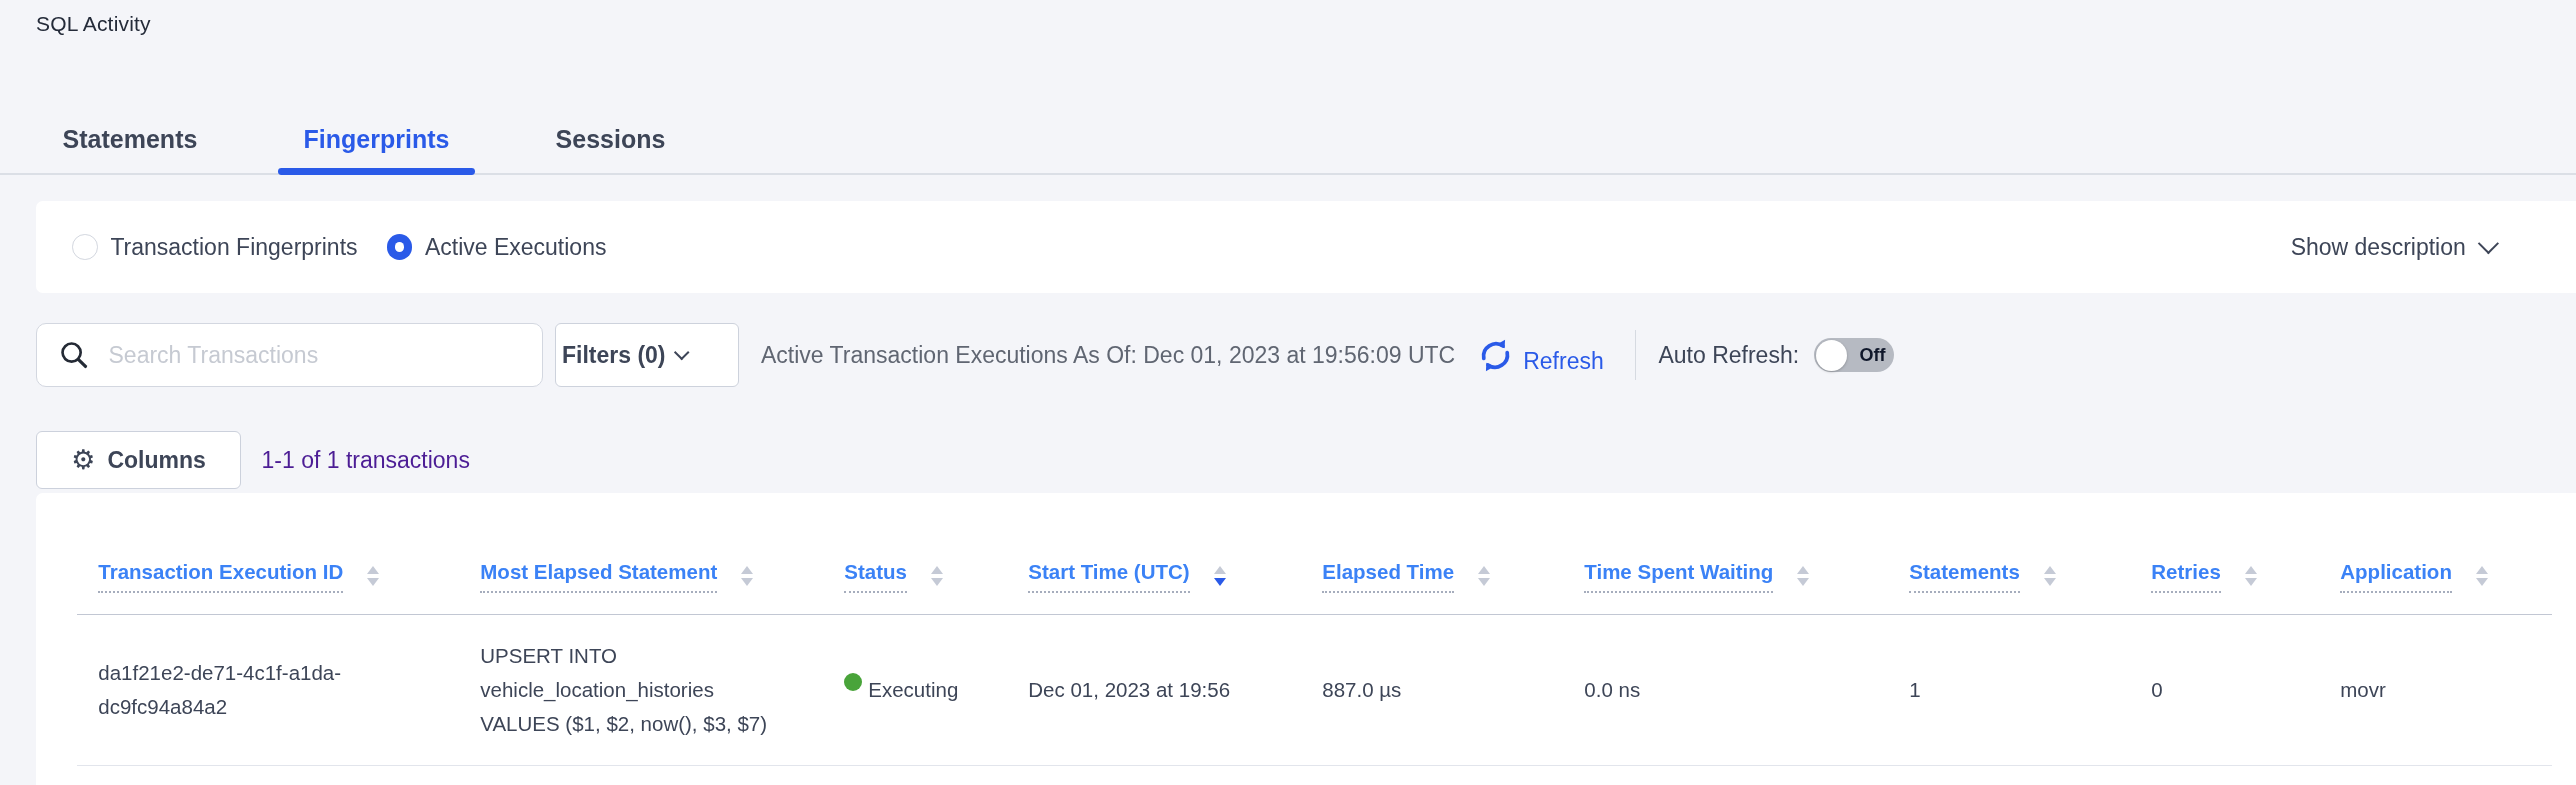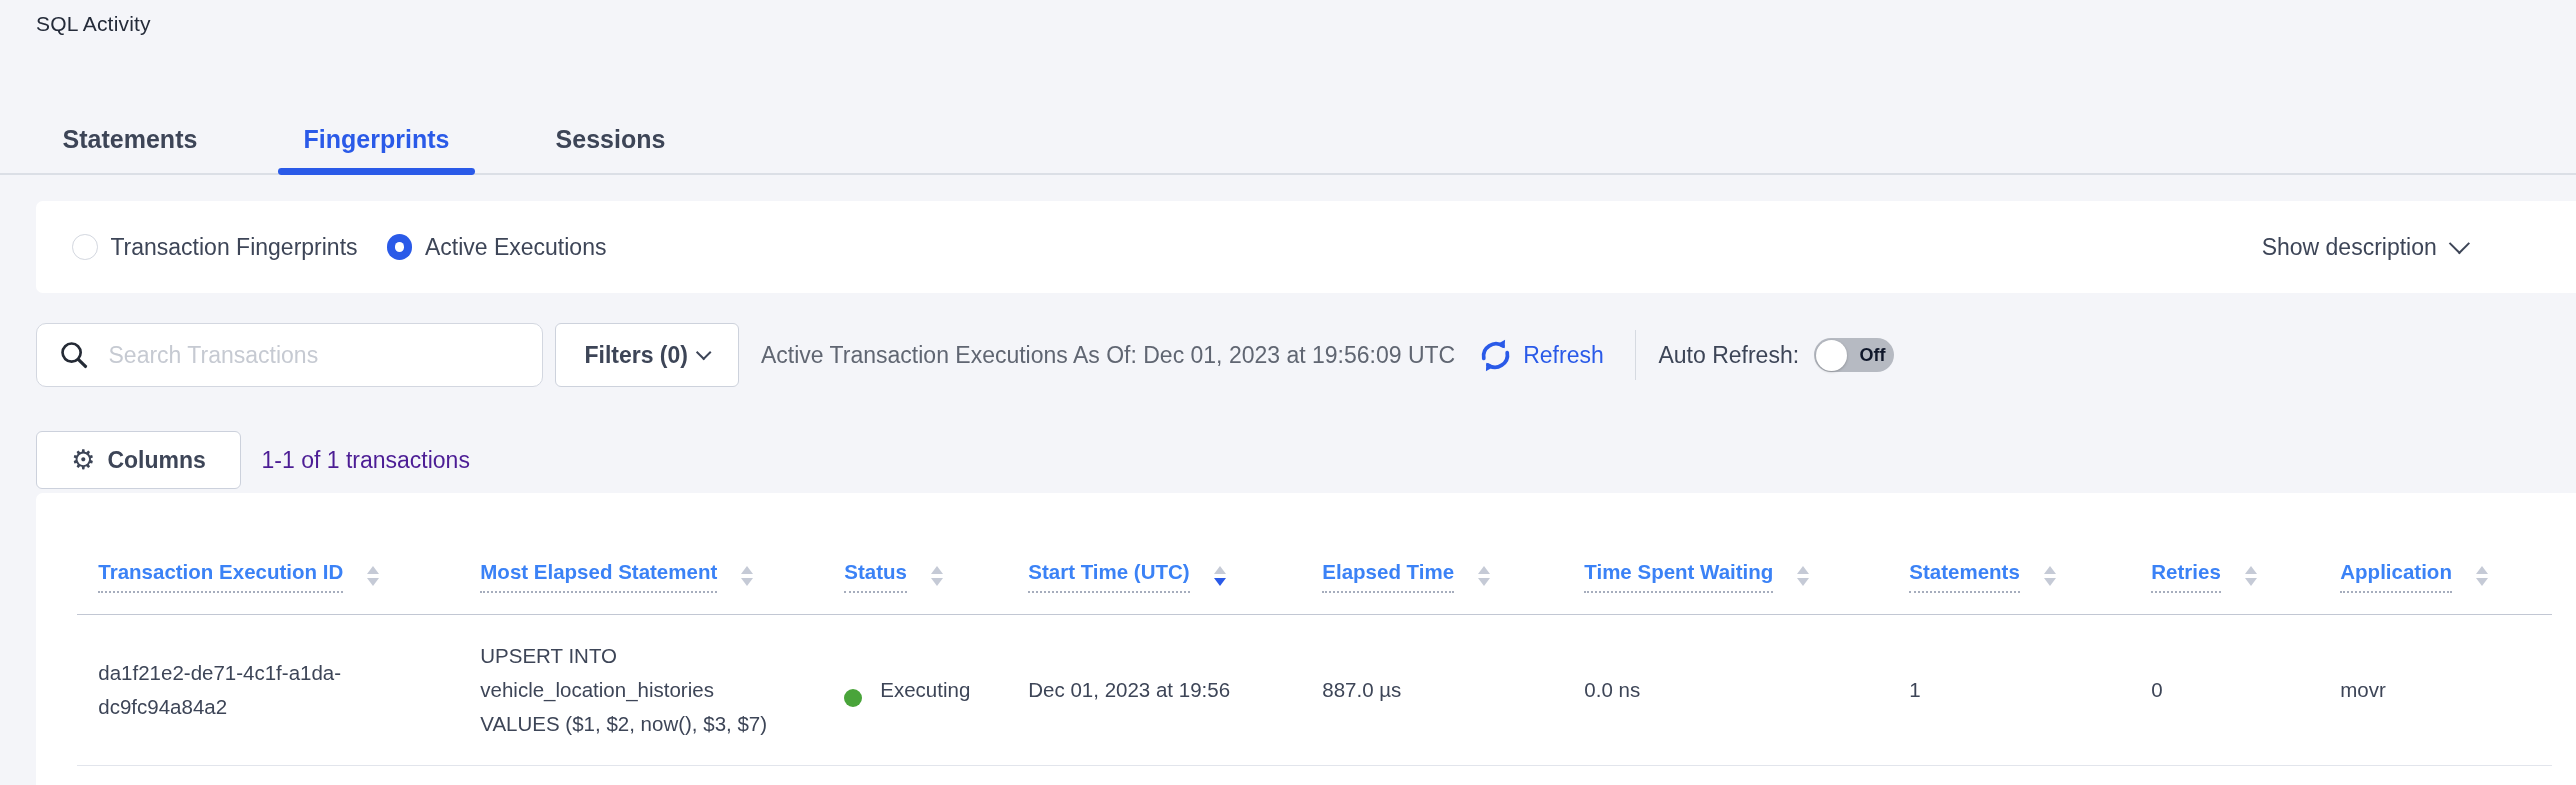--- a/index.html
+++ b/index.html
@@ -13,41 +13,41 @@
 
   
   .tabbar-line{position:absolute;left:0;top:173px;width:100%;height:1.7px;background:#dbdfe6}
   .tabs{position:absolute;left:37px;top:109px;height:66px;display:flex;z-index:2}
   .tab{padding:0 25.6px;margin-right:55px;font-size:25px;font-weight:600;color:#3d4557;line-height:60px;position:relative;cursor:pointer}
   .tab.active{color:var(--accent)}
   .tab.active::after{content:"";position:absolute;left:0;right:0;bottom:0;height:6.8px;border-radius:3.4px;background:var(--accent)}
 
   
   .controls-card{position:absolute;left:36px;right:0;top:201px;height:92px;background:#fff;border-radius:6.8px 0 0 6.8px;
-    display:flex;align-items:center;justify-content:space-between;padding:0 109px 0 36px;box-sizing:border-box}
+    display:flex;align-items:center;justify-content:space-between;padding:0 80px 0 36px;box-sizing:border-box}
   .radio-group{display:flex;align-items:center;gap:29px}
   .radio{display:flex;align-items:center;gap:12.8px;cursor:pointer}
   .radio-circle{width:25.6px;height:25.6px;border-radius:50%;background:#fff;border:1.7px solid #d3d7df;box-sizing:border-box;flex:none}
   .radio-circle.selected{border:none;background:var(--accent);position:relative}
   .radio-circle.selected::after{content:"";position:absolute;left:50%;top:50%;width:9.4px;height:9.4px;margin:-4.7px 0 0 -4.7px;border-radius:50%;background:#fff}
   .radio-label{font-size:23px;color:#3d4557}
   .show-desc{display:flex;align-items:center;gap:15.4px;font-size:23px;color:#3d4557;cursor:pointer}
   .chev{width:12.8px;height:12.8px;border-right:2.6px solid #3d4557;border-bottom:2.6px solid #3d4557;transform:rotate(45deg);margin-top:-6.8px}
   .chev.small{width:9.4px;height:9.4px;border-width:2.1px;margin-top:-4.3px}
 
   
   .toolbar{position:absolute;left:36px;right:0;top:323px;height:64px;display:flex;align-items:center}
   .search-box{position:relative;width:507px;height:64px;background:#fff;border:1.7px solid #d3d7e0;border-radius:10px;box-sizing:border-box;display:flex;align-items:center}
   .search-box svg{margin-left:20.5px;flex:none}
   .search-box input{border:none;outline:none;background:transparent;font-size:23px;margin-left:17px;flex:1;min-width:0;color:#394455;font-family:inherit}
   input::placeholder{color:#c6cad2}
   .filters-btn{margin-left:12px;width:184px;height:64px;background:#fff;border:1.7px solid #cdd2dc;border-radius:6px;box-sizing:border-box;
-    display:flex;align-items:center;justify-content:center;gap:10.2px;font-size:23px;font-weight:700;color:#3d4557;font-family:inherit;cursor:pointer}
+    display:flex;align-items:center;gap:10.2px;font-size:23px;font-weight:700;color:#3d4557;font-family:inherit;cursor:pointer}
   .asof{margin-left:22px;font-size:23px;color:#606672}
-  .refresh{margin-left:20.5px;display:flex;align-items:center;gap:8.5px;color:var(--accent);font-size:23px;cursor:pointer}
+  .refresh{margin-left:20.5px;display:flex;align-items:flex-end;gap:8.5px;color:var(--accent);font-size:23px;cursor:pointer}
   .vdiv{margin-left:31px;width:1.7px;height:50px;background:#d6dae1}
   .auto-label{margin-left:22px;font-size:23px;color:#3d4557}
   .toggle{margin-left:15.4px;position:relative;width:80px;height:34px;border-radius:17px;background:#b6bac2;cursor:pointer;flex:none}
   .knob{position:absolute;left:1.7px;top:1.7px;width:31px;height:31px;border-radius:50%;background:#fff;box-shadow:0 0.9px 2.6px rgba(0,0,0,.25)}
   .toggle-text{position:absolute;left:36px;right:0;top:0;bottom:0;display:flex;align-items:center;justify-content:center;color:#0f172a;font-size:18px;font-weight:700}
 
   
   .table-controls{position:absolute;left:36px;top:431px;display:flex;align-items:center}
   .columns-btn{width:205px;height:58px;background:#fff;border:1.7px solid #ccd1dc;border-radius:6px;box-sizing:border-box;
     display:flex;align-items:center;justify-content:center;gap:12px;font-size:23px;font-weight:700;color:#3d4557;font-family:inherit;cursor:pointer}
@@ -60,21 +60,21 @@
   table{border-collapse:collapse;table-layout:fixed;width:2475px}
   th{height:100px;vertical-align:bottom;text-align:left;padding:0 0 20.5px 21.3px;border-bottom:1.7px solid #c2c7d3}
   .th-inner{display:flex;align-items:flex-end;white-space:nowrap}
   .col-label{font-size:20.5px;font-weight:700;color:#3b82f6;padding-bottom:6.8px;border-bottom:2.6px dotted #a6adbd;cursor:pointer}
   .sort{display:flex;flex-direction:column;gap:4.3px;margin:0 0 6.8px 24px}
   .arr{width:0;height:0;border-left:6.8px solid transparent;border-right:6.8px solid transparent}
   .arr.up{border-bottom:8.5px solid #c5cad6}
   .arr.down{border-top:8.5px solid #c5cad6}
   .arr.down.active{border-top-color:var(--accent)}
   td{padding:24px 47px 24px 21.3px;font-size:20.5px;line-height:34px;color:#3d4557;vertical-align:middle;border-bottom:1.7px solid #e2e5ec;overflow-wrap:break-word}
-  .status-cell{display:flex;align-items:flex-end;gap:18px}
+  .status-cell{display:flex;align-items:flex-start;gap:6px}
   .dot{width:18px;height:18px;border-radius:50%;background:var(--green);flex:none}
 </style>
 </head>
 <body style="--accent: #2a5ae8; --green: #49a43a;">
 
 <h1 class="page-title">SQL Activity</h1>
 
 <div class="tabbar-line"></div>
 <nav class="tabs">
   <div class="tab">Statements</div>

